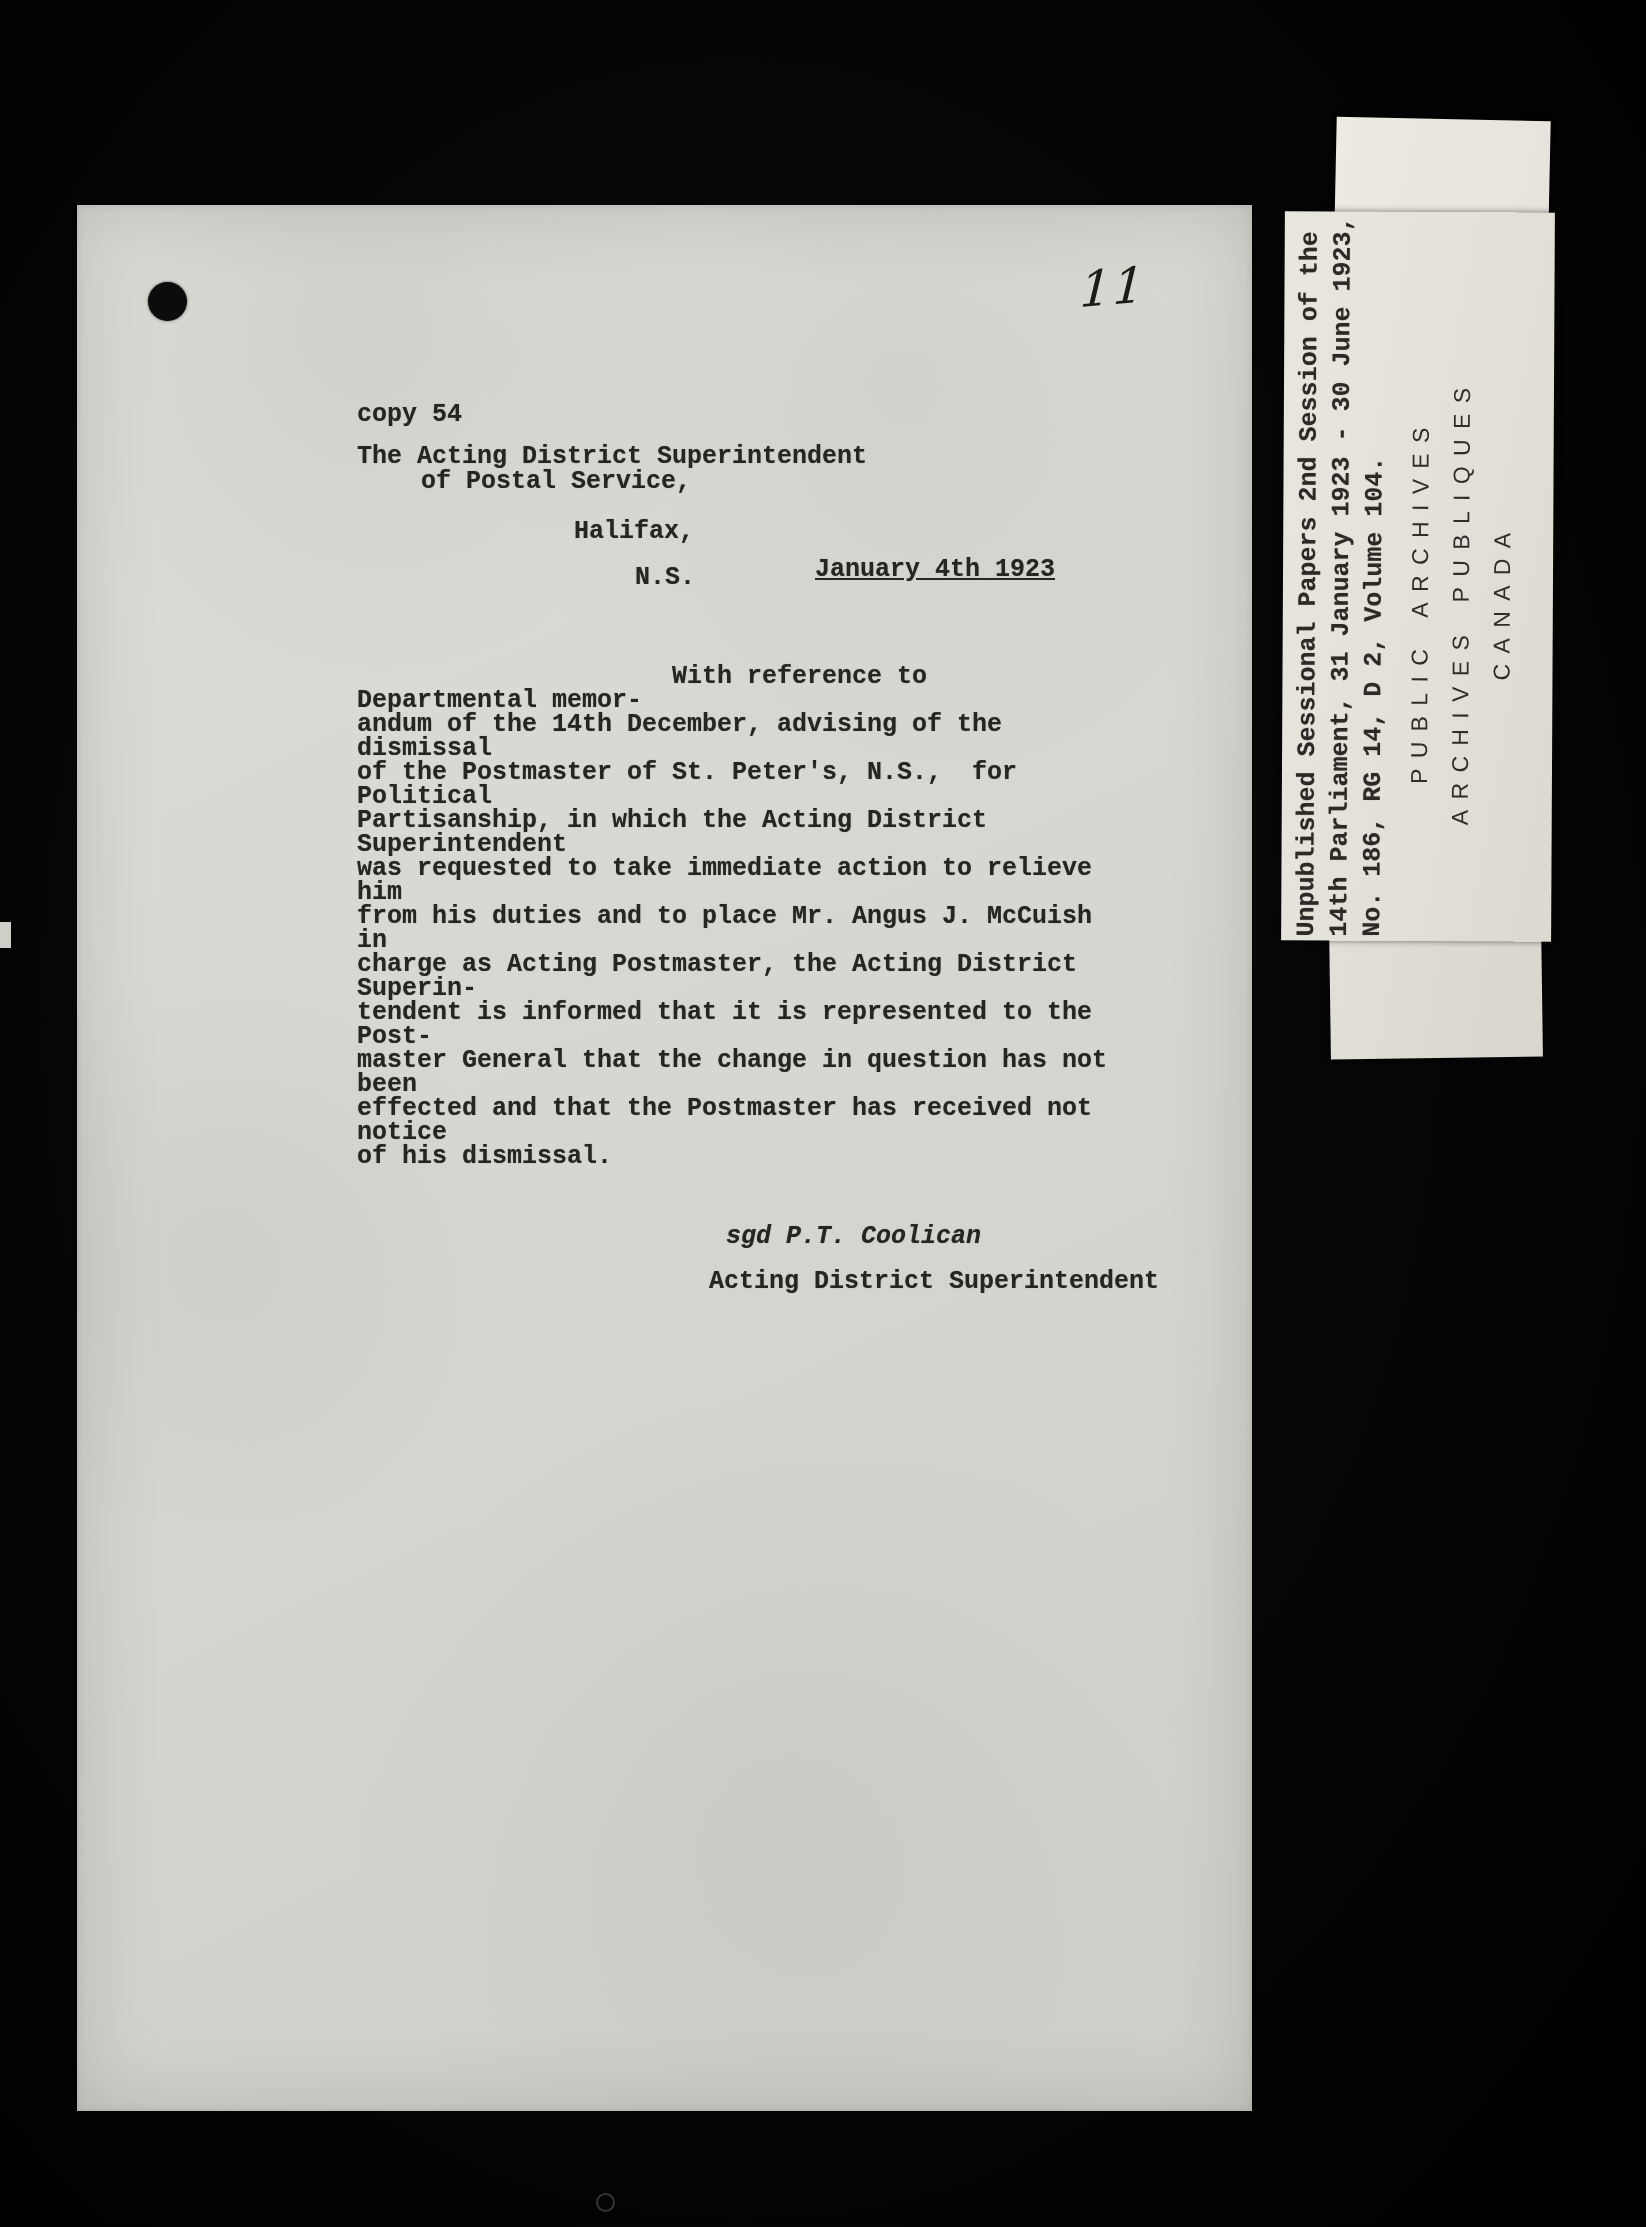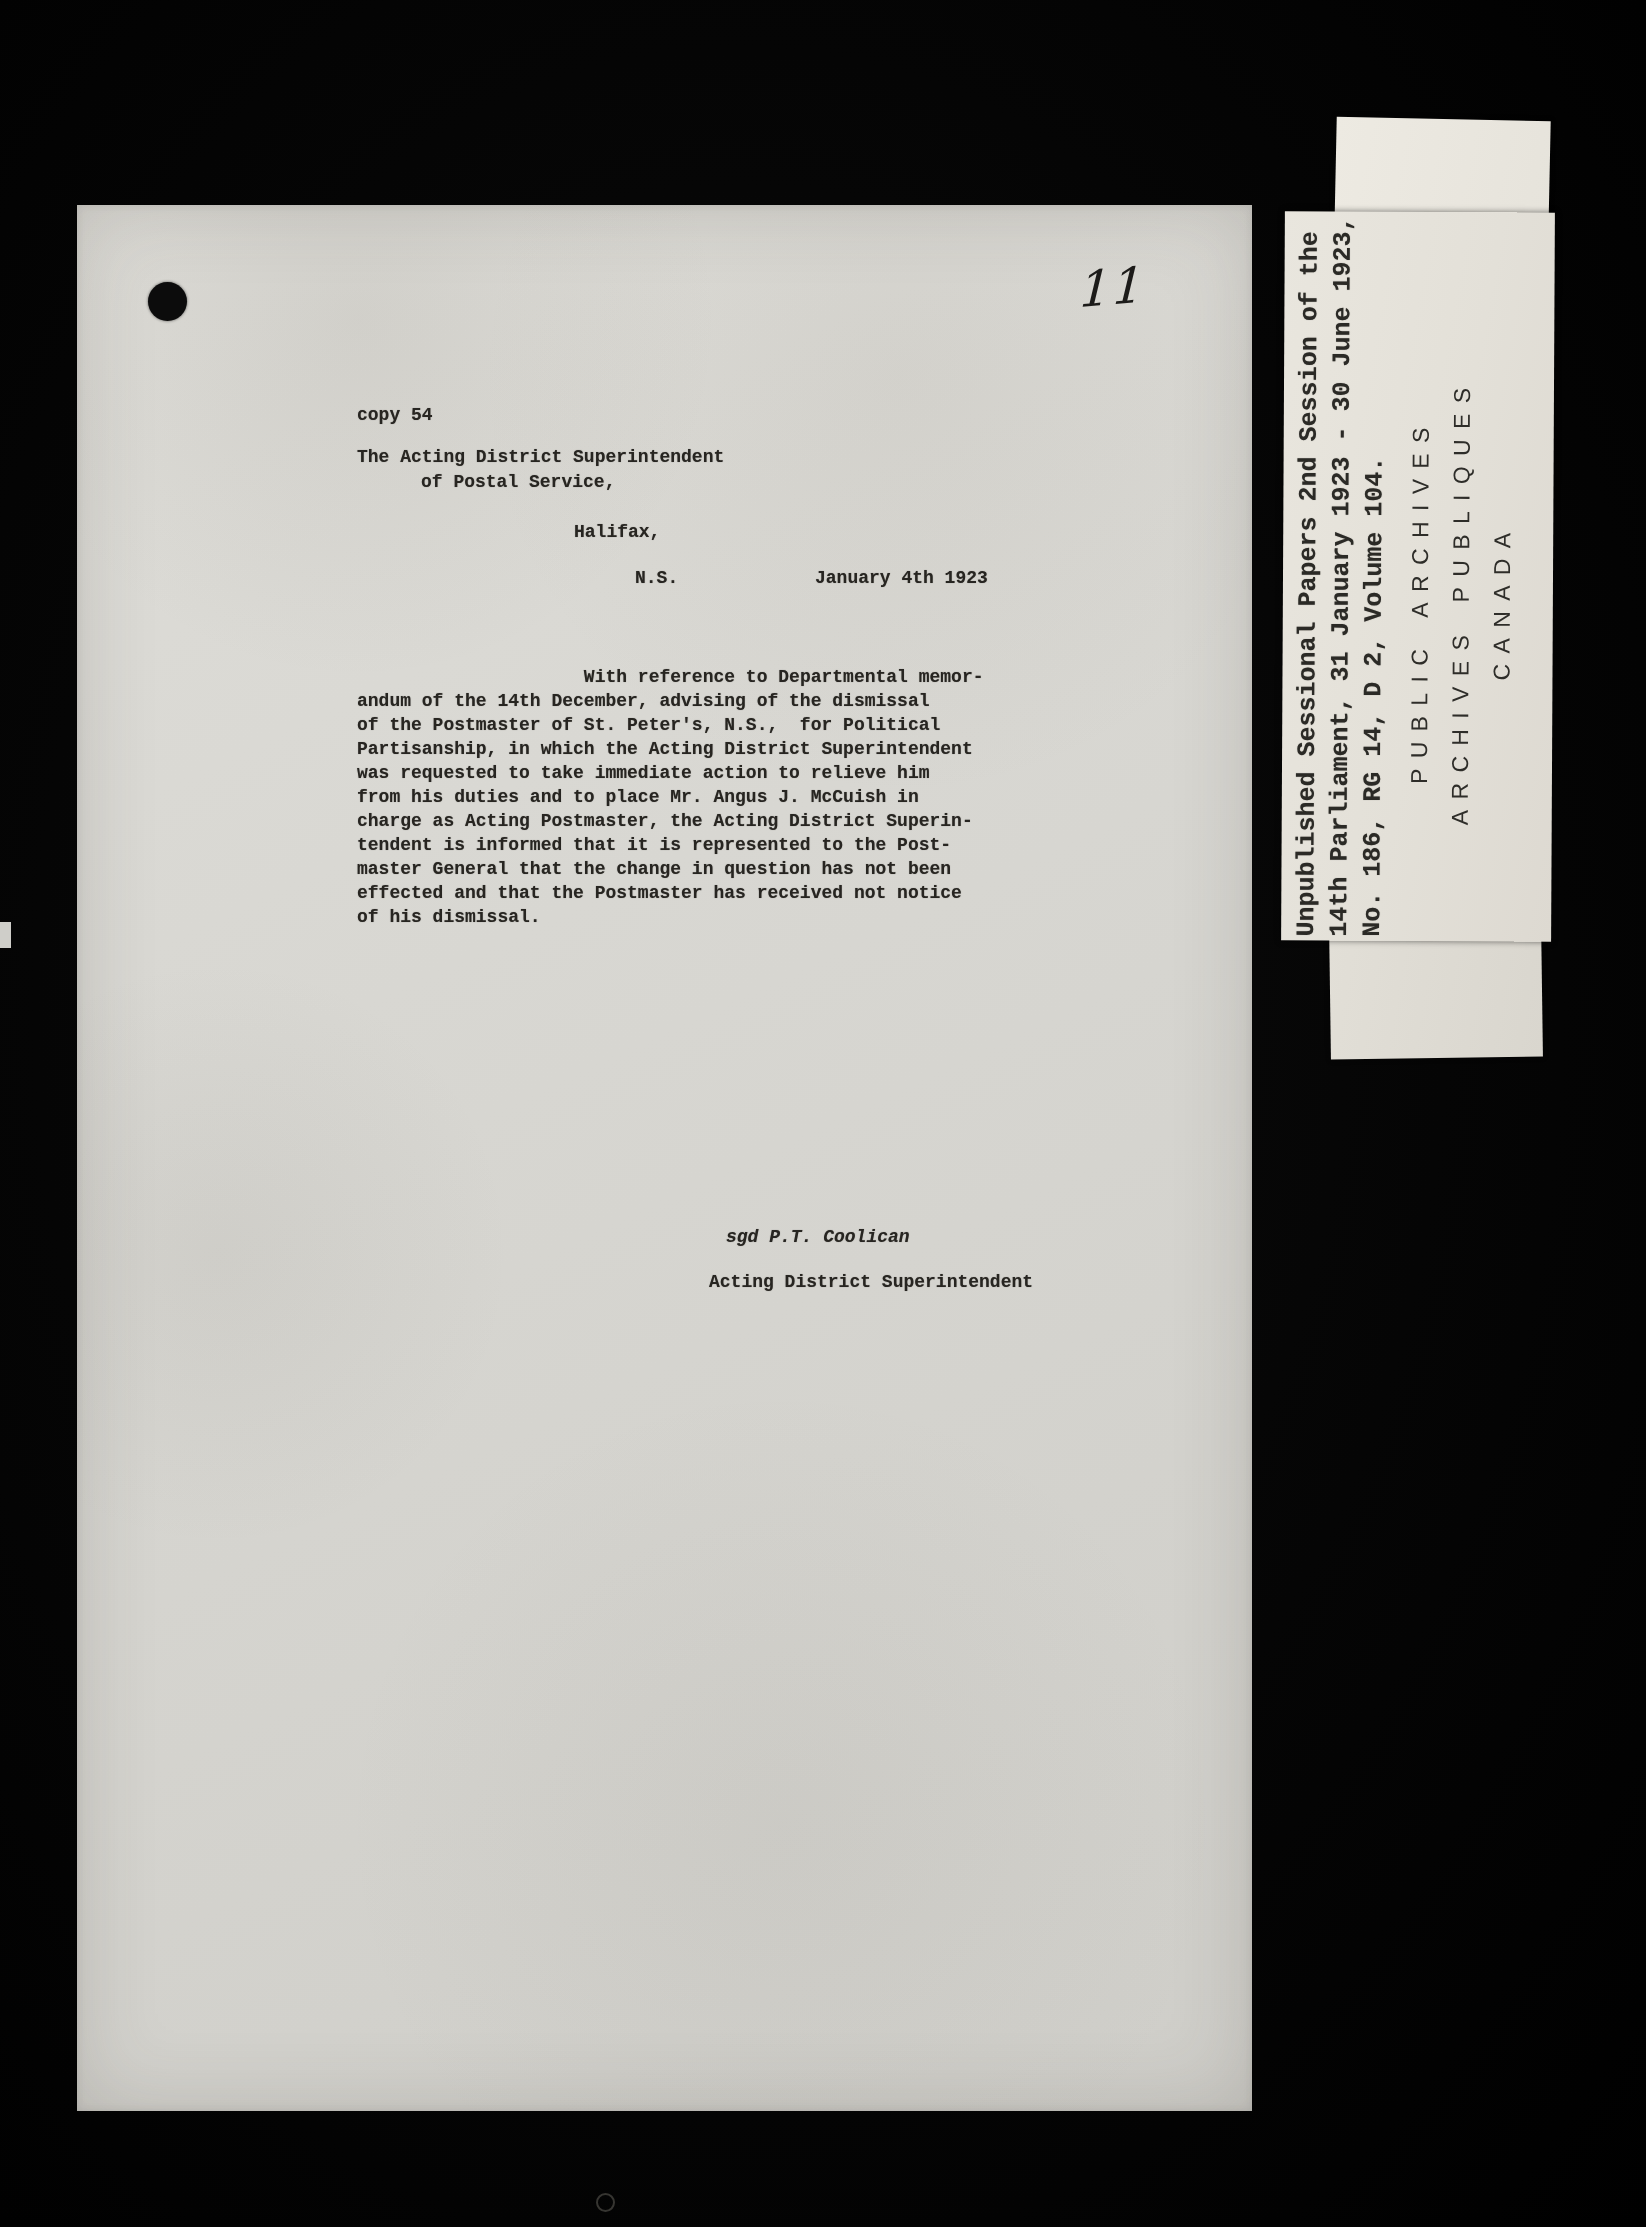--- a/index.html
+++ b/index.html
@@ -61,32 +61,32 @@
     letter-spacing: 2px;
   }
 
   .typed {
     font-family: "Liberation Mono", "DejaVu Sans Mono", monospace;
     font-weight: 700;
     white-space: pre-wrap;
   }
   .letter-text {
     position: absolute;
-    font-size: 18px;
+    font-size: 25px;
     line-height: 24px;
     color: #272521;
     text-shadow: 0 0 1px rgba(39,37,33,0.45);
   }
 
   .copy-line        { left: 280px;  top: 198px;  }
   .recipient-1      { left: 280px;  top: 240px;  }
   .recipient-2      { left: 344px;  top: 265px; font-family: Liberation Mono, monospace;  }
   .place-line       { left: 497px;  top: 315px;  }
   .province         { left: 558px; top: 361px;  }
-  .date-line        { left: 738px; top: 361px;  }
+  .date-line        { left: 738px; top: 353px; text-decoration: underline;  }
   .para-1           { left: 280px;  top: 460px;  width: 757px; }
   .para-2           { left: 280px;  top: 747px; width: 757px; }
   .para-3           { left: 280px;  top: 896px; width: 757px; }
   .signature        { left: 649px; top: 1020px; font-style: italic; }
   .signature-title  { left: 632px; top: 1065px; }
 
   
   .strip-tab-top {
     position: absolute;
     left: 1335px;

